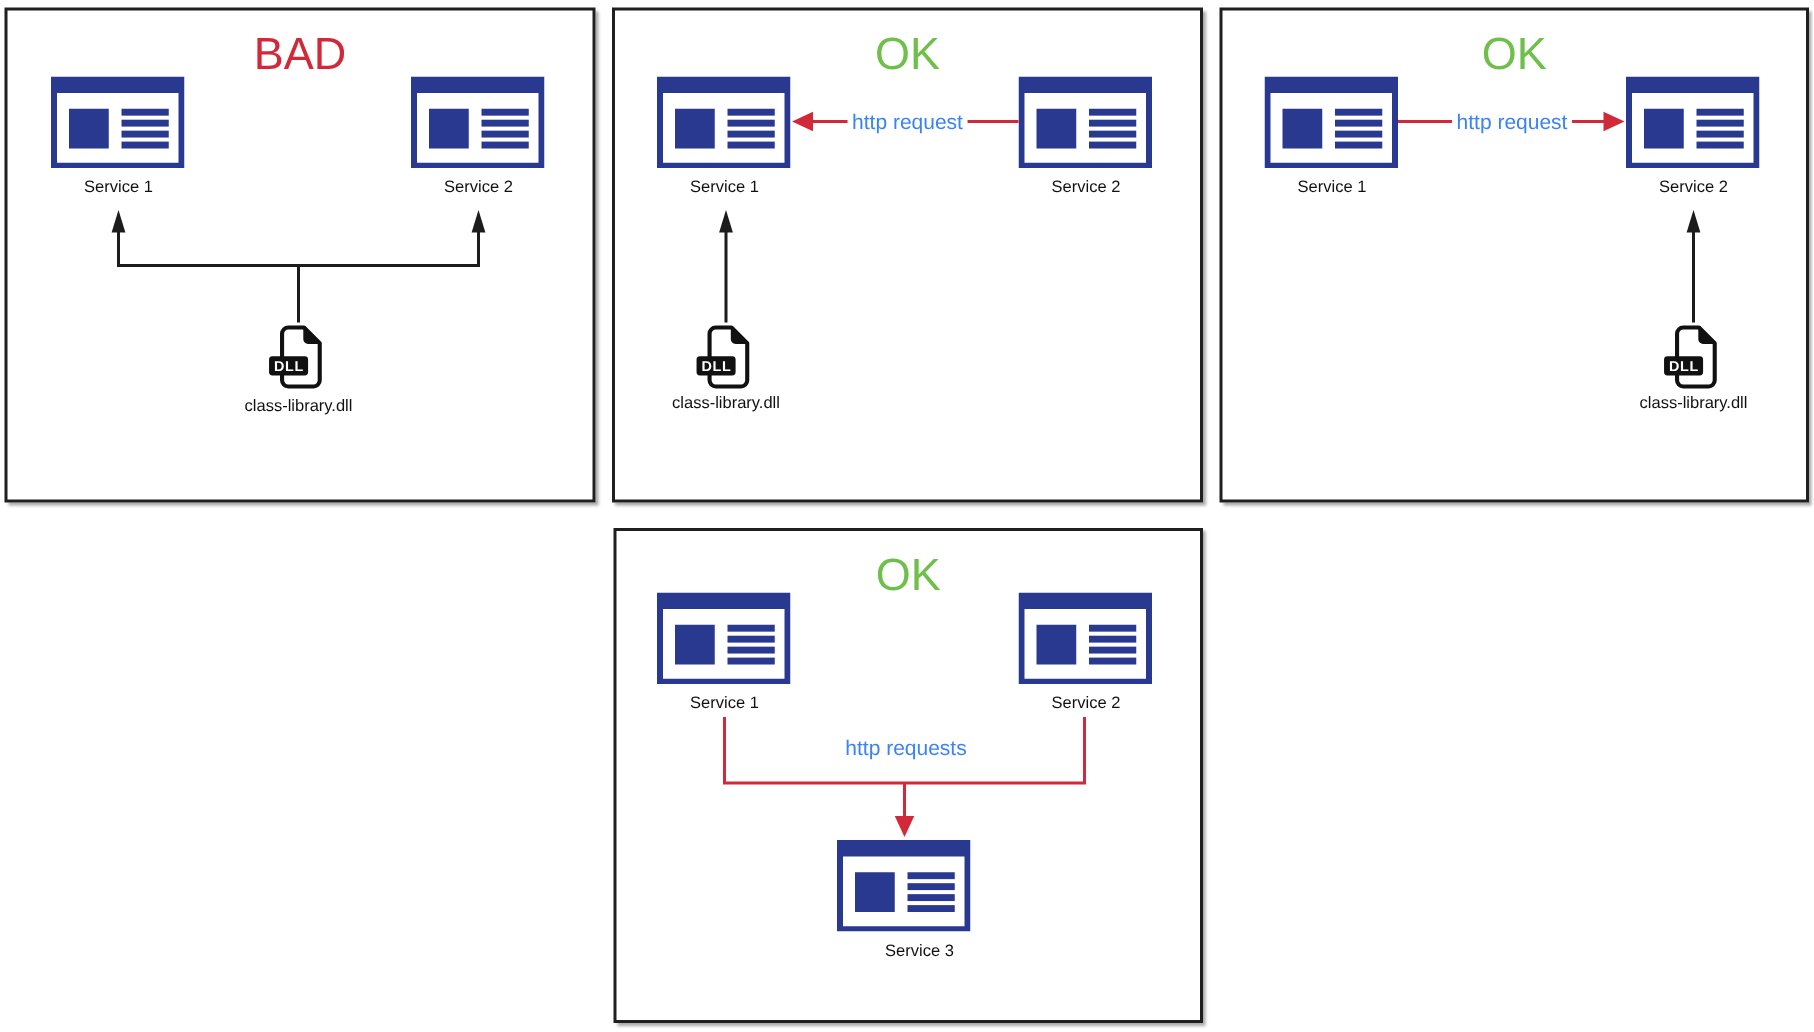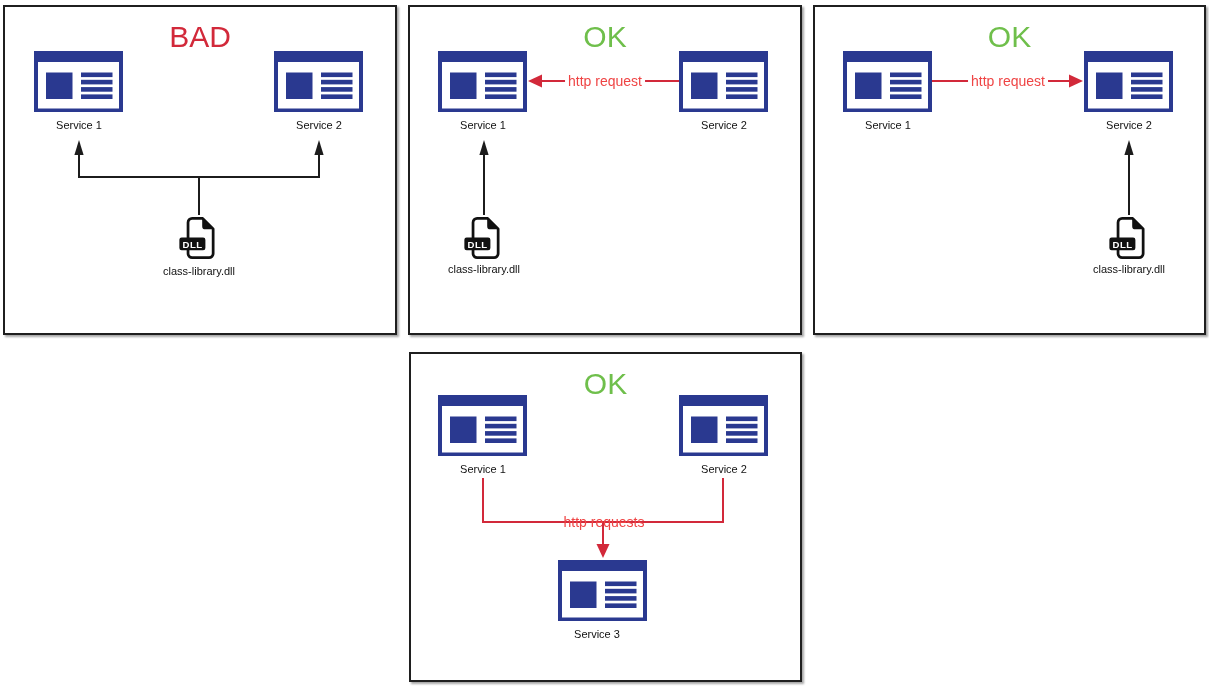--- a/index.html
+++ b/index.html
@@ -28,21 +28,21 @@
   .verdict.ok{color:var(--green);}
   .svc-icon{position:absolute;width:89px;height:61px;}
   .dll-icon{position:absolute;width:42px;height:46px;}
   .nlabel{
     position:absolute;width:140px;text-align:center;
     font-size:11px;line-height:16px;color:#111;white-space:nowrap;
   }
   .arrow-label{
     position:absolute;transform:translateX(-50%);
     background:#fff;padding:0 3px;
-    font-size:14px;line-height:16px;color:#ef4444;white-space:nowrap;
+    font-size:14px;line-height:16px;color:#3b82f6;white-space:nowrap;
   }
   .overlay{position:absolute;left:0;top:0;width:100%;height:100%;pointer-events:none;}
   .stroke-ink{stroke:var(--ink);stroke-width:2;fill:none;}
   .fill-ink{fill:var(--ink);}
   .stroke-red{stroke:var(--red);stroke-width:2;fill:none;}
   .fill-red{fill:var(--red);}
   svg text{font-family:"Liberation Sans","DejaVu Sans",sans-serif;}
 </style>
 </head>
 <body>
@@ -154,23 +154,23 @@
       </svg>
     <svg class="svc-icon" style="left:268px;top:41px">
         <use href="#sym-service"></use>
       </svg>
     <div class="nlabel" style="left:2px;top:107px">Service 1</div>
     <div class="nlabel" style="left:243px;top:107px">Service 2</div>
 
     <svg class="svc-icon" style="left:147px;top:206px">
         <use href="#sym-service"></use>
       </svg>
-    <div class="nlabel" style="left:116px;top:272px">Service 3</div>
+    <div class="nlabel" style="left:132px;top:272px">Service 3</div>
 
     <svg class="overlay">
       <path class="stroke-red" d="M72 124 V168 H312 V124"></path>
       <path class="stroke-red" d="M192 168 V192"></path>
       <polygon class="fill-red" points="192,204 185.5,190 198.5,190"></polygon>
     </svg>
-    <div class="arrow-label" style="left:193px;top:160px;background:transparent">http requests</div>
+    <div class="arrow-label" style="left:193px;top:136px;background:transparent">http requests</div>
   </section>
 
 </div>
 
 </body></html>

